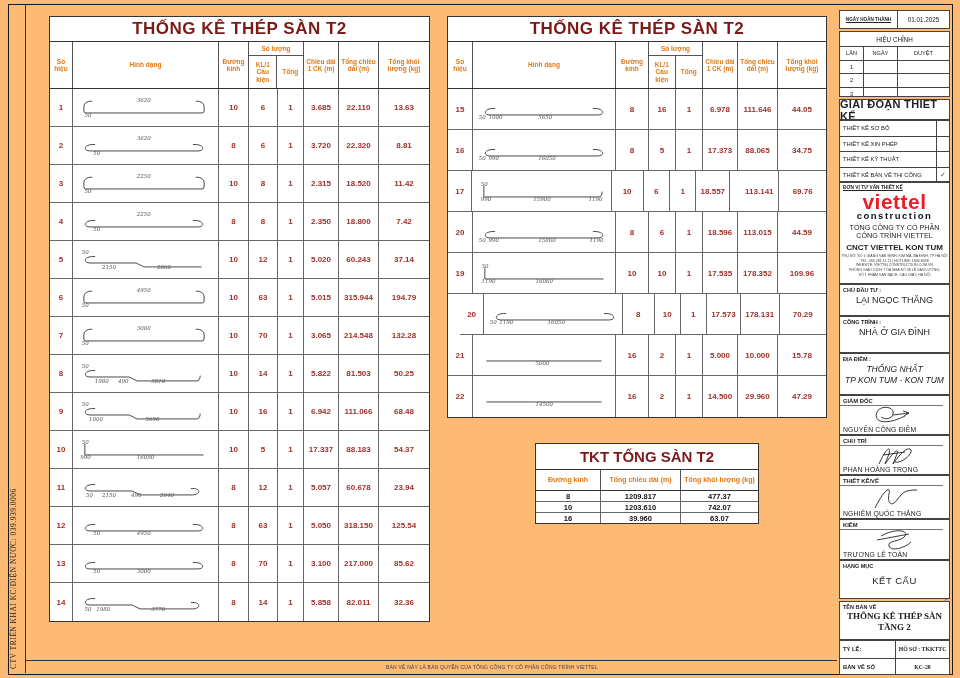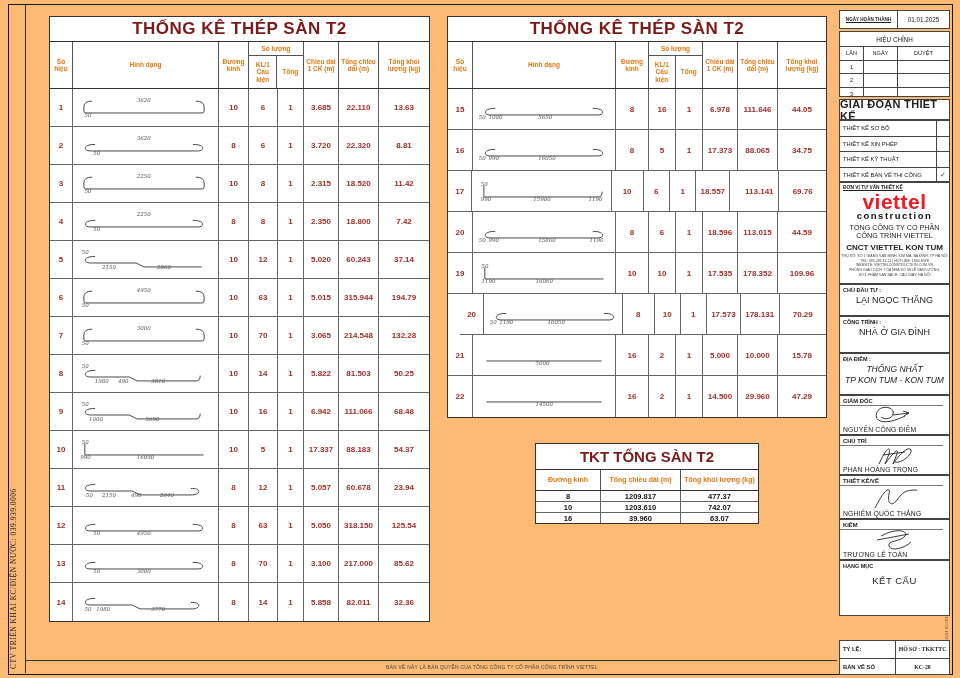--- a/index.html
+++ b/index.html
@@ -91,21 +91,21 @@
   .tb-project{top:308px;height:37px;}
   .tb-location{top:345px;height:42px;}
   .tb-location .tb-value{font-size:8.5px;line-height:1.25;font-style:italic;}
   .sig-box{overflow:visible;}
   .sig-role{font-size:5.8px;font-weight:bold;padding:2px 0 1px 3px;border-bottom:1px solid #777;
             width:92%;}
   .sig-name{position:absolute;left:3px;bottom:1px;font-size:6.8px;letter-spacing:.2px;}
   .sig-svg{position:absolute;left:25px;top:6px;}
   .tb-sig1{top:387px;height:40px;} .tb-sig2{top:427px;height:40px;}
   .tb-sig3{top:467px;height:44px;} .tb-sig4{top:511px;height:41px;}
-  .tb-category{top:552px;height:56px;}
+  .tb-category{top:552px;height:39px;}
   .tb-category .tb-value{font-size:9.5px;margin-top:6px;letter-spacing:.5px;}
   .tb-name{top:593px;height:39px;}
   .tb-name .tb-value{font-family:"Liberation Serif",serif;font-weight:bold;font-size:9px;
                      line-height:1.25;margin-top:1px;}
   .tb-bottom{top:632px;height:35px;display:flex;flex-wrap:wrap;}
   .tb-bcell{box-sizing:border-box;border-right:1px solid #444;border-bottom:1px solid #444;
             display:flex;align-items:center;padding-left:3px;font-size:5.8px;font-weight:bold;}
   .tb-bcell.val{justify-content:center;padding-left:0;font-family:"Liberation Serif",serif;}
   .tb-bcell.r{border-right:none;}
   .tb-bcell.b{border-bottom:none;}
@@ -663,20 +663,27 @@
         <path d="M16,10 C30,2 44,4 40,10 C36,16 22,14 24,20 C26,26 40,22 46,16 M12,14 L44,8" fill="none" stroke="#222" stroke-width="0.9"></path>
       </svg>
       <div class="sig-name">TRƯƠNG LÊ TOÀN</div>
     </div>
 
     <div class="tb-box tb-field tb-category">
       <div class="tb-small-label">HẠNG MỤC</div>
       <div class="tb-value">KẾT CẤU</div>
     </div>
 
+    <div class="tb-box tb-field tb-name">
+      <div class="tb-small-label">TÊN BẢN VẼ</div>
+      <div class="tb-value">
+        <div>THỐNG KÊ THÉP SÀN</div>
+        <div>TẦNG 2</div>
+      </div>
+    </div>
 
     <div class="tb-box tb-bottom">
       <div class="tb-bcell bc-l">TỶ LỆ:</div>
       <div class="tb-bcell bc-r r val">HỒ SƠ : TKKTTC</div>
       <div class="tb-bcell bc-l b">BẢN VẼ SỐ</div>
       <div class="tb-bcell bc-r r b val">KC-28</div>
     </div>
   </aside>
 
   <div class="copyright">BẢN VẼ NÀY LÀ BẢN QUYỀN CỦA TỔNG CÔNG TY CỔ PHẦN CÔNG TRÌNH VIETTEL</div>

